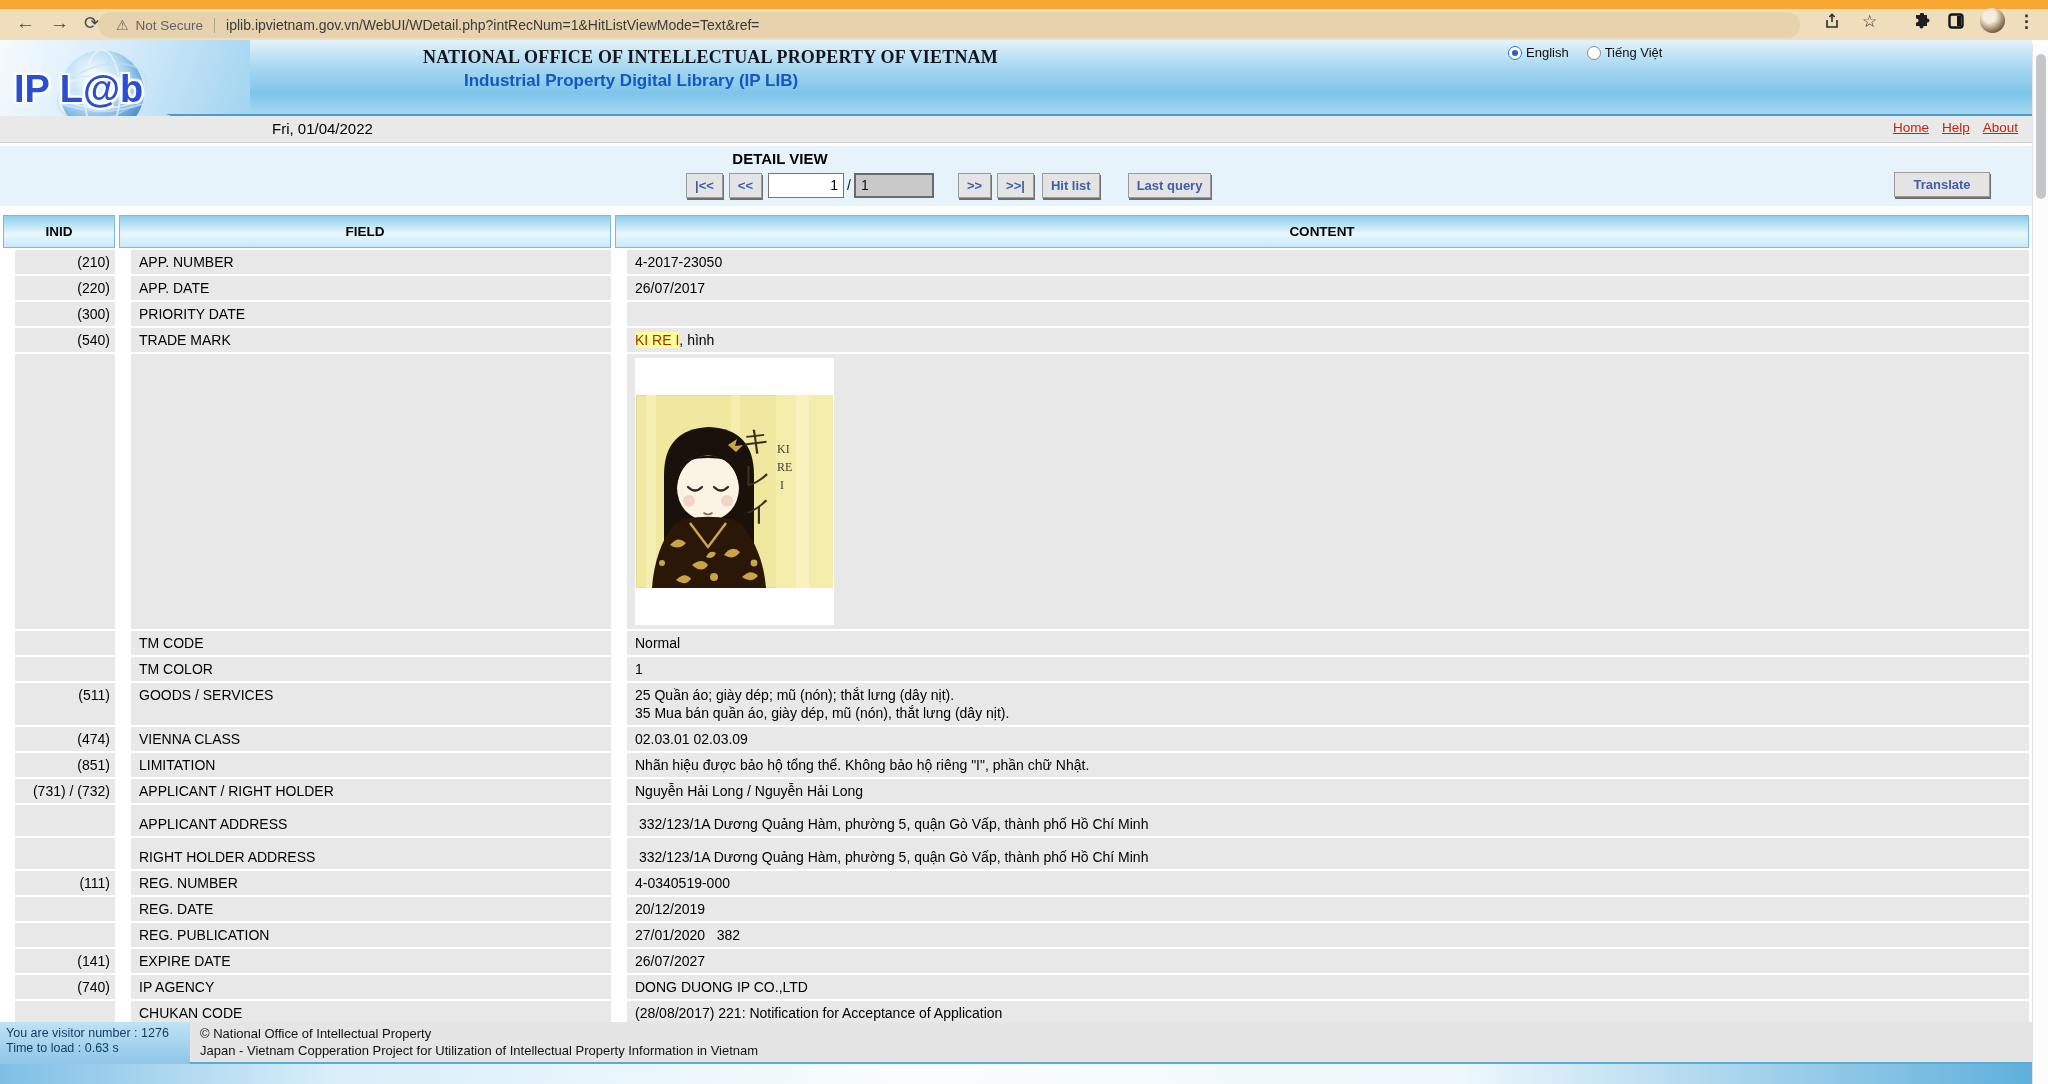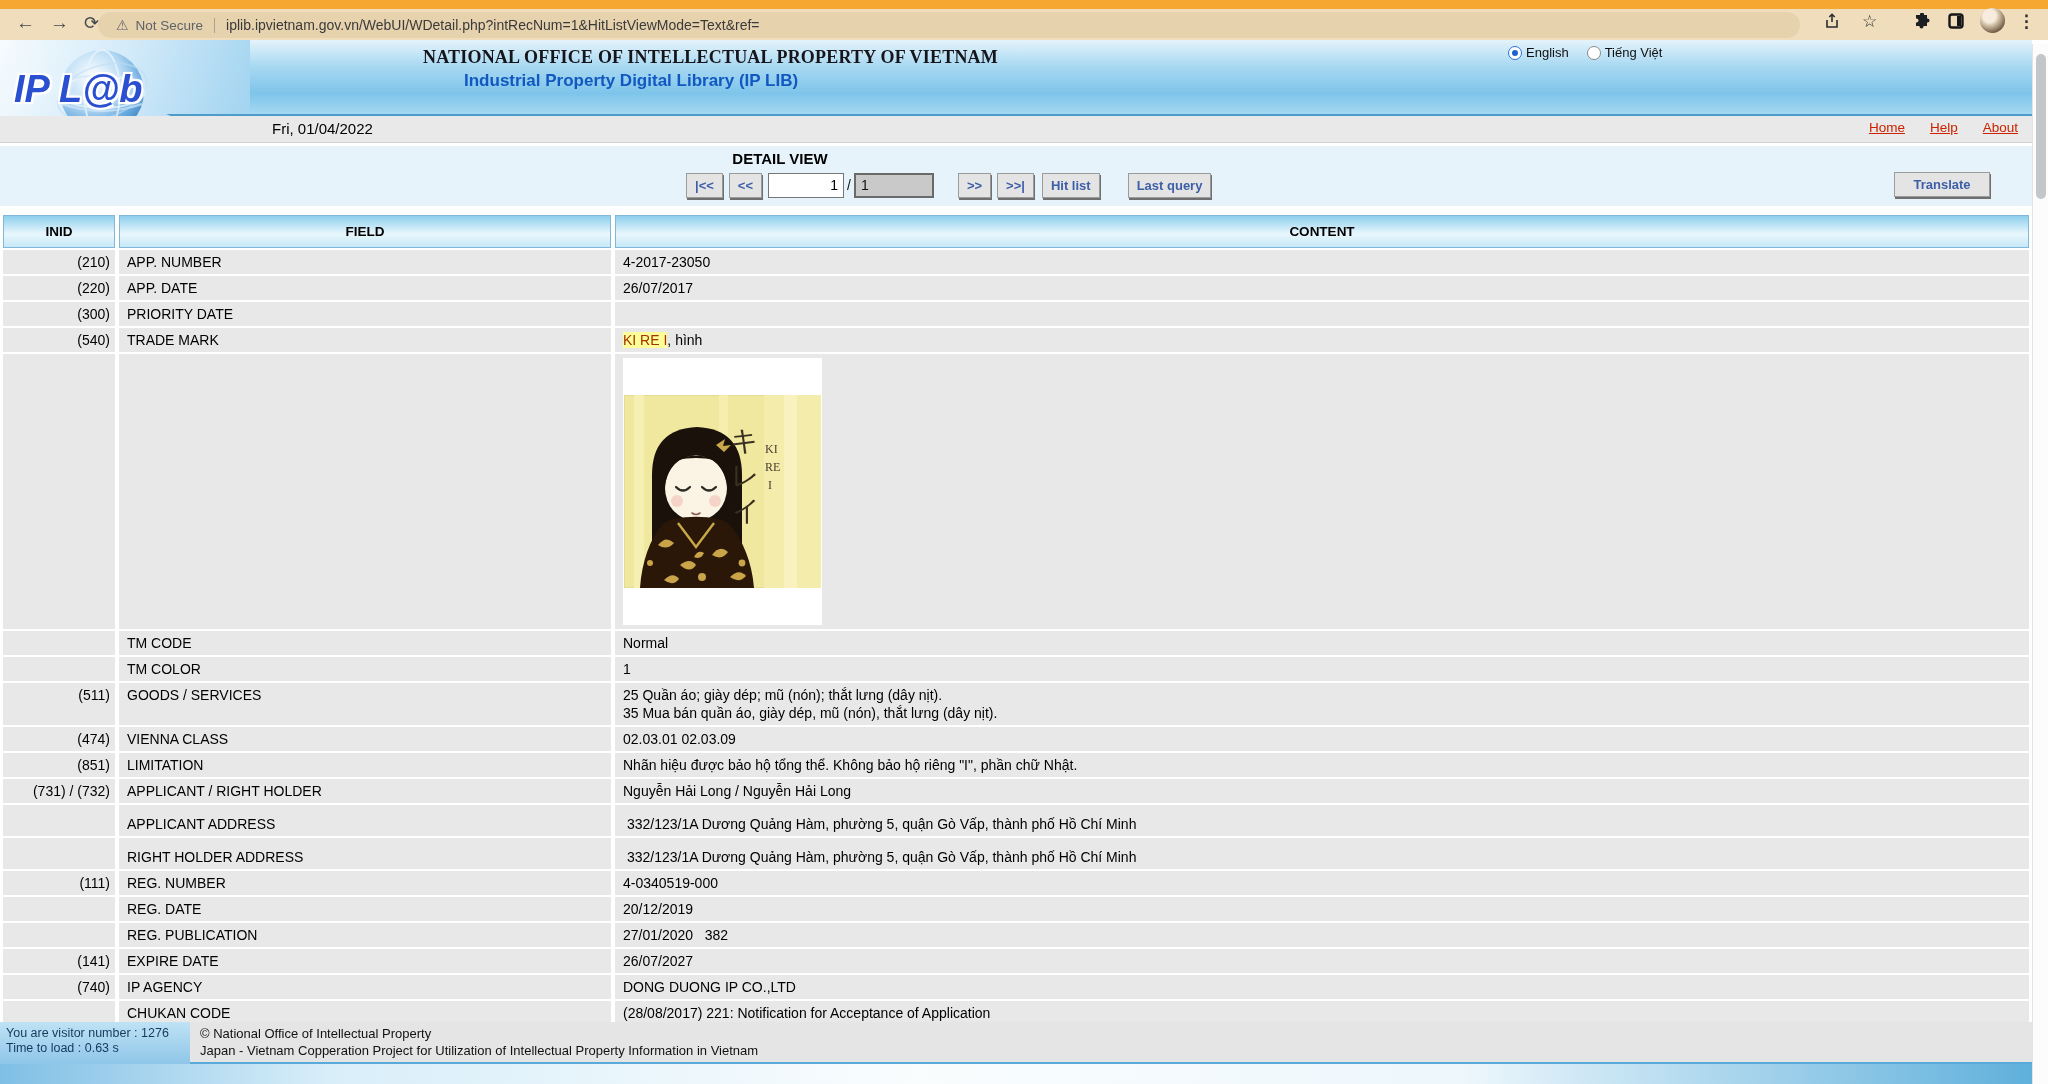--- a/index.html
+++ b/index.html
@@ -32,27 +32,27 @@
   .langs { position:absolute; left:1508px; top:5px; display:flex; align-items:center; gap:4px; font-size:13px; color:#111; }
   .radio { width:14px; height:14px; border-radius:50%; background:#fff; border:1px solid #8A8A8A; position:relative; display:inline-block; }
   .radio.sel { border:1px solid #2C6FD6; }
   .radio.sel::after { content:""; position:absolute; left:3px; top:3px; width:6px; height:6px; border-radius:50%; background:#1E63D0; }
   .lang-label { margin-right:14px; }
 
   .logo-block { position:absolute; top:40px; left:0; width:250px; height:103px;
                 background:linear-gradient(110deg,#F6FBFE 0%,#D4EBF9 45%,#9ED2F0 100%);
                 clip-path:polygon(0 0,250px 0,250px 74px,166px 74px,236px 103px,0 103px); }
   .globe { position:absolute; left:54px; top:4px; }
-  .logo-text { position:absolute; left:14px; top:28px; font-size:38px; font-style:italic; font-weight:bold; color:#2A4FD0;
+  .logo-text { position:absolute; left:14px; top:28px; font-size:38px; font-weight:bold; color:#2A4FD0;
                text-shadow:-2px -2px 0 #fff,2px -2px 0 #fff,-2px 2px 0 #fff,2px 2px 0 #fff,0 0 7px #fff; }
 
   
   .datebar { position:absolute; top:116px; left:0; width:2032px; height:27px; background:#E9E9E9; border-bottom:1px solid #D2D2D2; }
   .date-text { position:absolute; left:272px; top:4px; font-size:15px; color:#000; }
-  .top-links { position:absolute; right:14px; top:4px; display:flex; gap:25px; font-size:13.5px; }
+  .top-links { position:absolute; right:14px; top:4px; display:flex; gap:13px; font-size:13.5px; }
   .top-links a { color:#CC2200; text-decoration:underline; }
 
   
   .pagebar { position:absolute; top:146px; left:0; width:2032px; height:60px; background:#E7F3FA; }
   .dv-title { position:absolute; left:690px; top:4px; width:180px; text-align:center; font-size:15px; font-weight:bold; color:#000; }
   .controls { position:absolute; left:686px; top:26px; display:flex; align-items:center; height:26px; }
   .btn { height:25px; background:#E4E4E4; border:1px solid #9B9B9B; box-shadow:1px 2px 0 #6F6F6F;
          color:#3D5FA8; font-weight:bold; font-size:13px; display:inline-flex; align-items:center;
          justify-content:center; padding:0 8px; cursor:pointer; }
   .page-input { width:76px; height:25px; border:1px solid #767676; background:#fff; text-align:right;
@@ -62,21 +62,21 @@
   .slash { font-size:14px; margin:0 3px; color:#111; }
   .sp6 { width:6px; } .sp24 { width:24px; } .sp8 { width:8px; } .sp28 { width:28px; }
   .translate { position:absolute; right:42px; top:26px; width:96px; }
 
   
   .dtable { position:absolute; top:215px; left:0; width:2032px; padding:0 3px; }
   .trow, .thead { display:grid; grid-template-columns:112px 492px 1fr; column-gap:4px; margin-bottom:2px; }
   .hcell { height:33px; background:linear-gradient(180deg,#8ECFEC 0%,#E9F7FD 58%,#C6E9F7 100%);
            border:1px solid #7FB8D8; display:flex; align-items:center; justify-content:center;
            font-size:13.5px; font-weight:bold; color:#000; }
-  .tcell { background:#E8E8E8; min-height:24px; padding:3px 8px; font-size:14px; line-height:18px; color:#000; }
+  .tcell { background:#E8E8E8; min-height:24px; padding:3px 8px; font-size:14px; line-height:18px; color:#000;margin-left:12px; }
   .tcell.inid { text-align:right; padding-right:5px; }
   .tcell.content, .cline { white-space:pre-wrap; }
   .trow.tall .tcell { min-height:28px; padding-top:10px; }
   .hl { background:#FFFF99; color:#A23300; }
   .tm-img-wrap { width:199px; padding:1px; background:#fff; margin:1px 0; }
   .tm-img-wrap svg { display:block; }
 
   
   .footer { position:absolute; top:1022px; left:0; width:2032px; height:62px; }
   .foot-strip { position:absolute; left:0; top:0; width:100%; height:100%;

